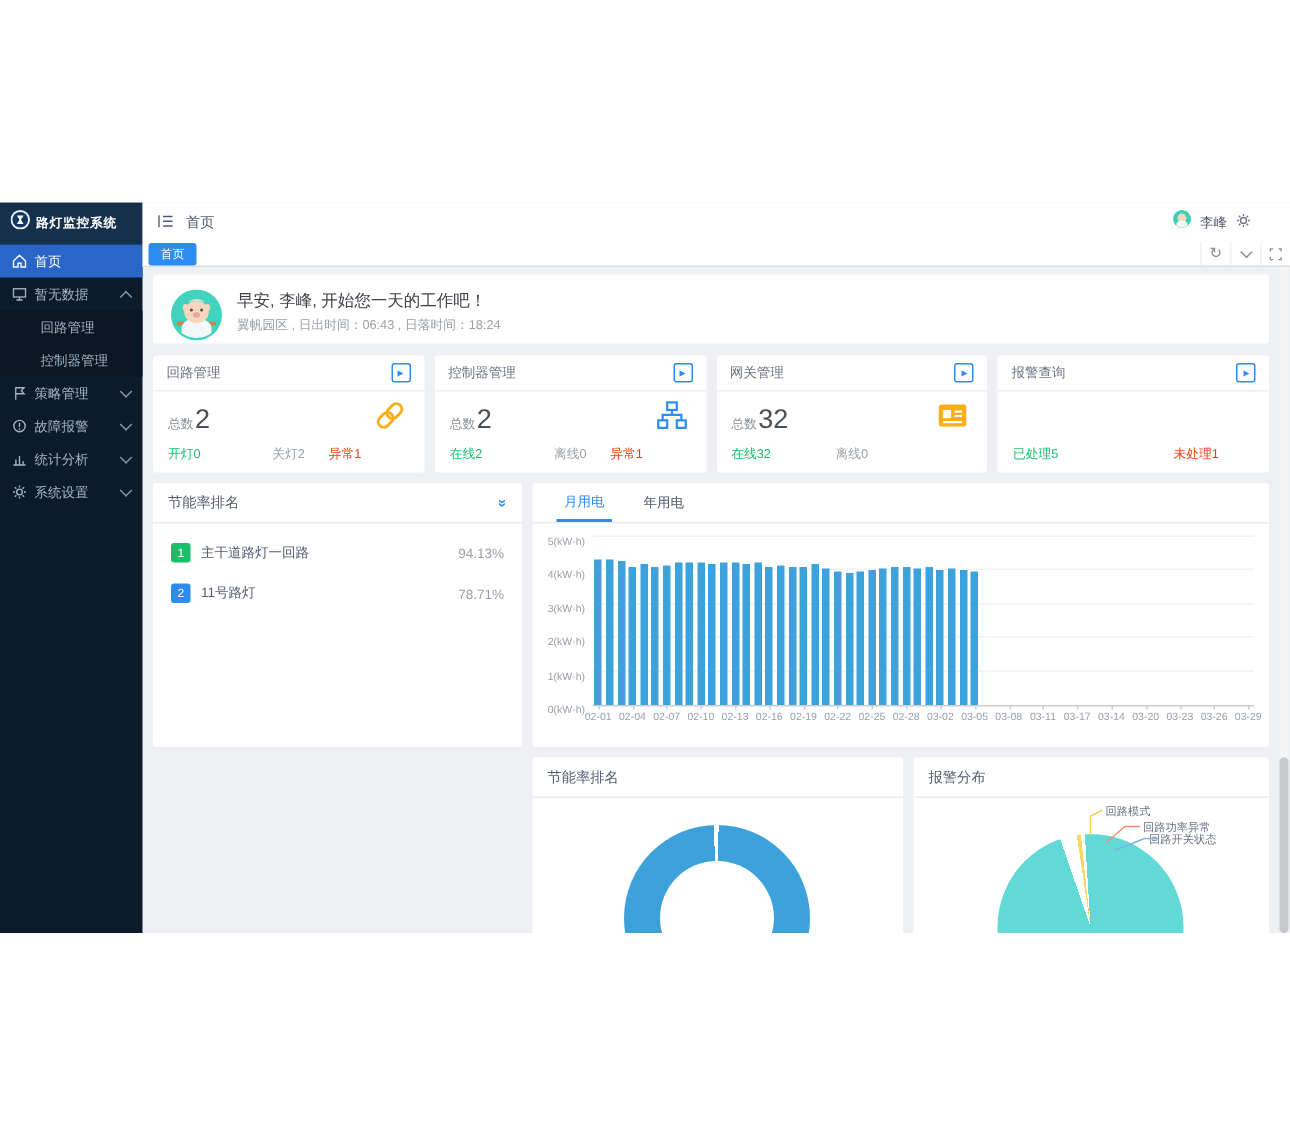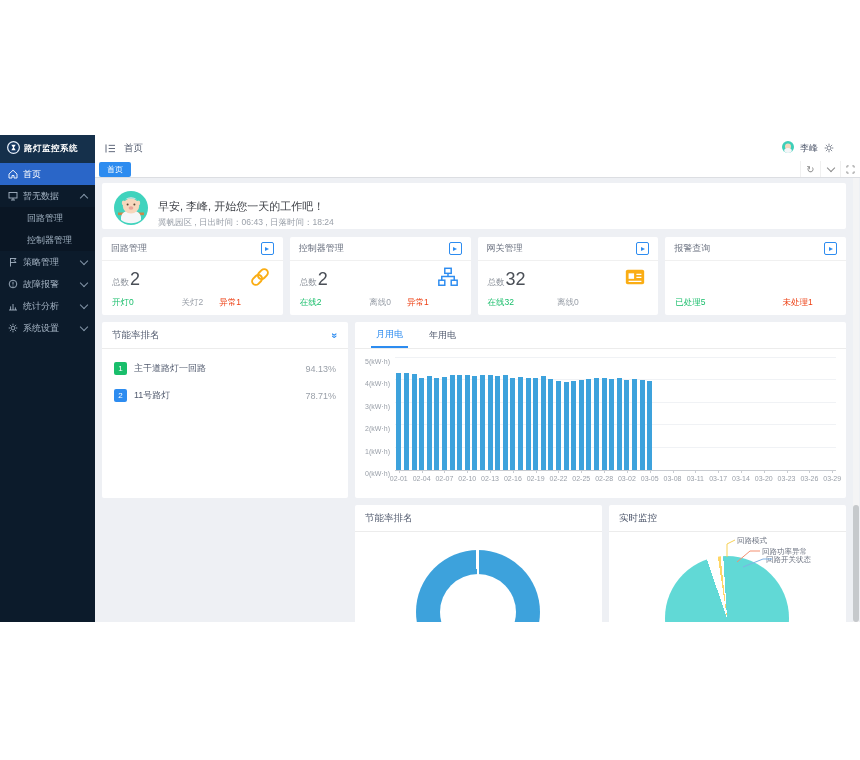--- a/index.html
+++ b/index.html
@@ -26,21 +26,21 @@
   #tabbar{position:absolute;left:95px;top:26px;right:0;height:17px;background:#fff;border-bottom:1px solid #dcdee2;display:flex;align-items:center;box-sizing:border-box;}
   .page-tab{margin-left:4px;background:#2d8cf0;color:#fff;font-size:8px;padding:2px 8px;border-radius:2px;cursor:pointer;}
   #tab-controls{margin-left:auto;display:flex;height:100%;}
   #tab-controls .tc{width:19px;display:flex;align-items:center;justify-content:center;border-left:1px solid #f0f0f0;color:#8c8c8c;font-size:10px;cursor:pointer;}
   .mini-chev{width:5px;height:5px;border-right:1px solid #8c8c8c;border-bottom:1px solid #8c8c8c;transform:rotate(45deg);margin-top:-2px;}
   
   #content{position:absolute;left:95px;top:43px;right:0;bottom:0;overflow:hidden;}
   .panel{position:absolute;background:#fff;border-radius:2px;}
   .panel-hd{height:26px;display:flex;align-items:center;padding:0 10px;border-bottom:1px solid #ececec;font-size:9.5px;color:#515a6e;}
   
-  #welcome{left:7px;top:5px;width:744px;height:46px;display:flex;align-items:flex-end;padding:0 12px;box-sizing:border-box;gap:10px;}
+  #welcome{left:7px;top:5px;width:744px;height:46px;display:flex;align-items:flex-start;padding:10px 12px;box-sizing:border-box;gap:10px;}
   #welcome .w-title{font-size:11px;color:#3c3f45;}
   #welcome .w-sub{font-size:8.5px;color:#9aa0a9;margin-top:3px;}
   
   #cards-row{position:absolute;left:7px;top:59px;width:744px;height:78px;display:flex;gap:7px;}
   .stat-card{flex:1;background:#fff;border-radius:2px;position:relative;}
   .stat-hd{height:23px;display:flex;align-items:center;justify-content:space-between;padding:0 9px;border-bottom:1px solid #f0f0f0;font-size:9px;color:#6b7280;}
   .card-arrow{width:11px;height:11px;border:1px solid #2d8cf0;border-radius:2px;display:flex;align-items:center;justify-content:center;cursor:pointer;}
   .card-arrow i{display:block;width:0;height:0;border-left:4px solid #2d8cf0;border-top:2.5px solid transparent;border-bottom:2.5px solid transparent;}
   .stat-body{display:flex;align-items:center;justify-content:space-between;padding:5px 12px 0 10px;}
   .stat-total{font-size:8.5px;color:#8a9099;}
@@ -430,21 +430,21 @@
 
     <div id="energy-panel" class="panel">
       <div class="panel-hd">
           <span>节能率排名</span>
         </div>
       <div id="donut"></div>
     </div>
 
     <div id="alarmdist-panel" class="panel">
       <div class="panel-hd">
-          <span>实时监控</span>
+          <span>报警分布</span>
         </div>
       <div id="pie"></div>
       <div id="alarm-callouts">
           <div class="callout-label" style="left: 128px; top: 31px;">回路模式</div>
           <div class="callout-label" style="left: 153px; top: 42px;">回路功率异常</div>
           <div class="callout-label" style="left: 157px; top: 50px;">回路开关状态</div>
           <svg width="237" height="117" id="alarm-callouts-svg">
             <polyline points="118,52 118,39 126,35" fill="none" stroke="#f7d154" stroke-width="1"></polyline>
             <polyline points="128,57 141,46 151,46" fill="none" stroke="#f48f71" stroke-width="1"></polyline>
             <polyline points="134,62 154,54 163,54" fill="none" stroke="#7fb2e5" stroke-width="1"></polyline>

